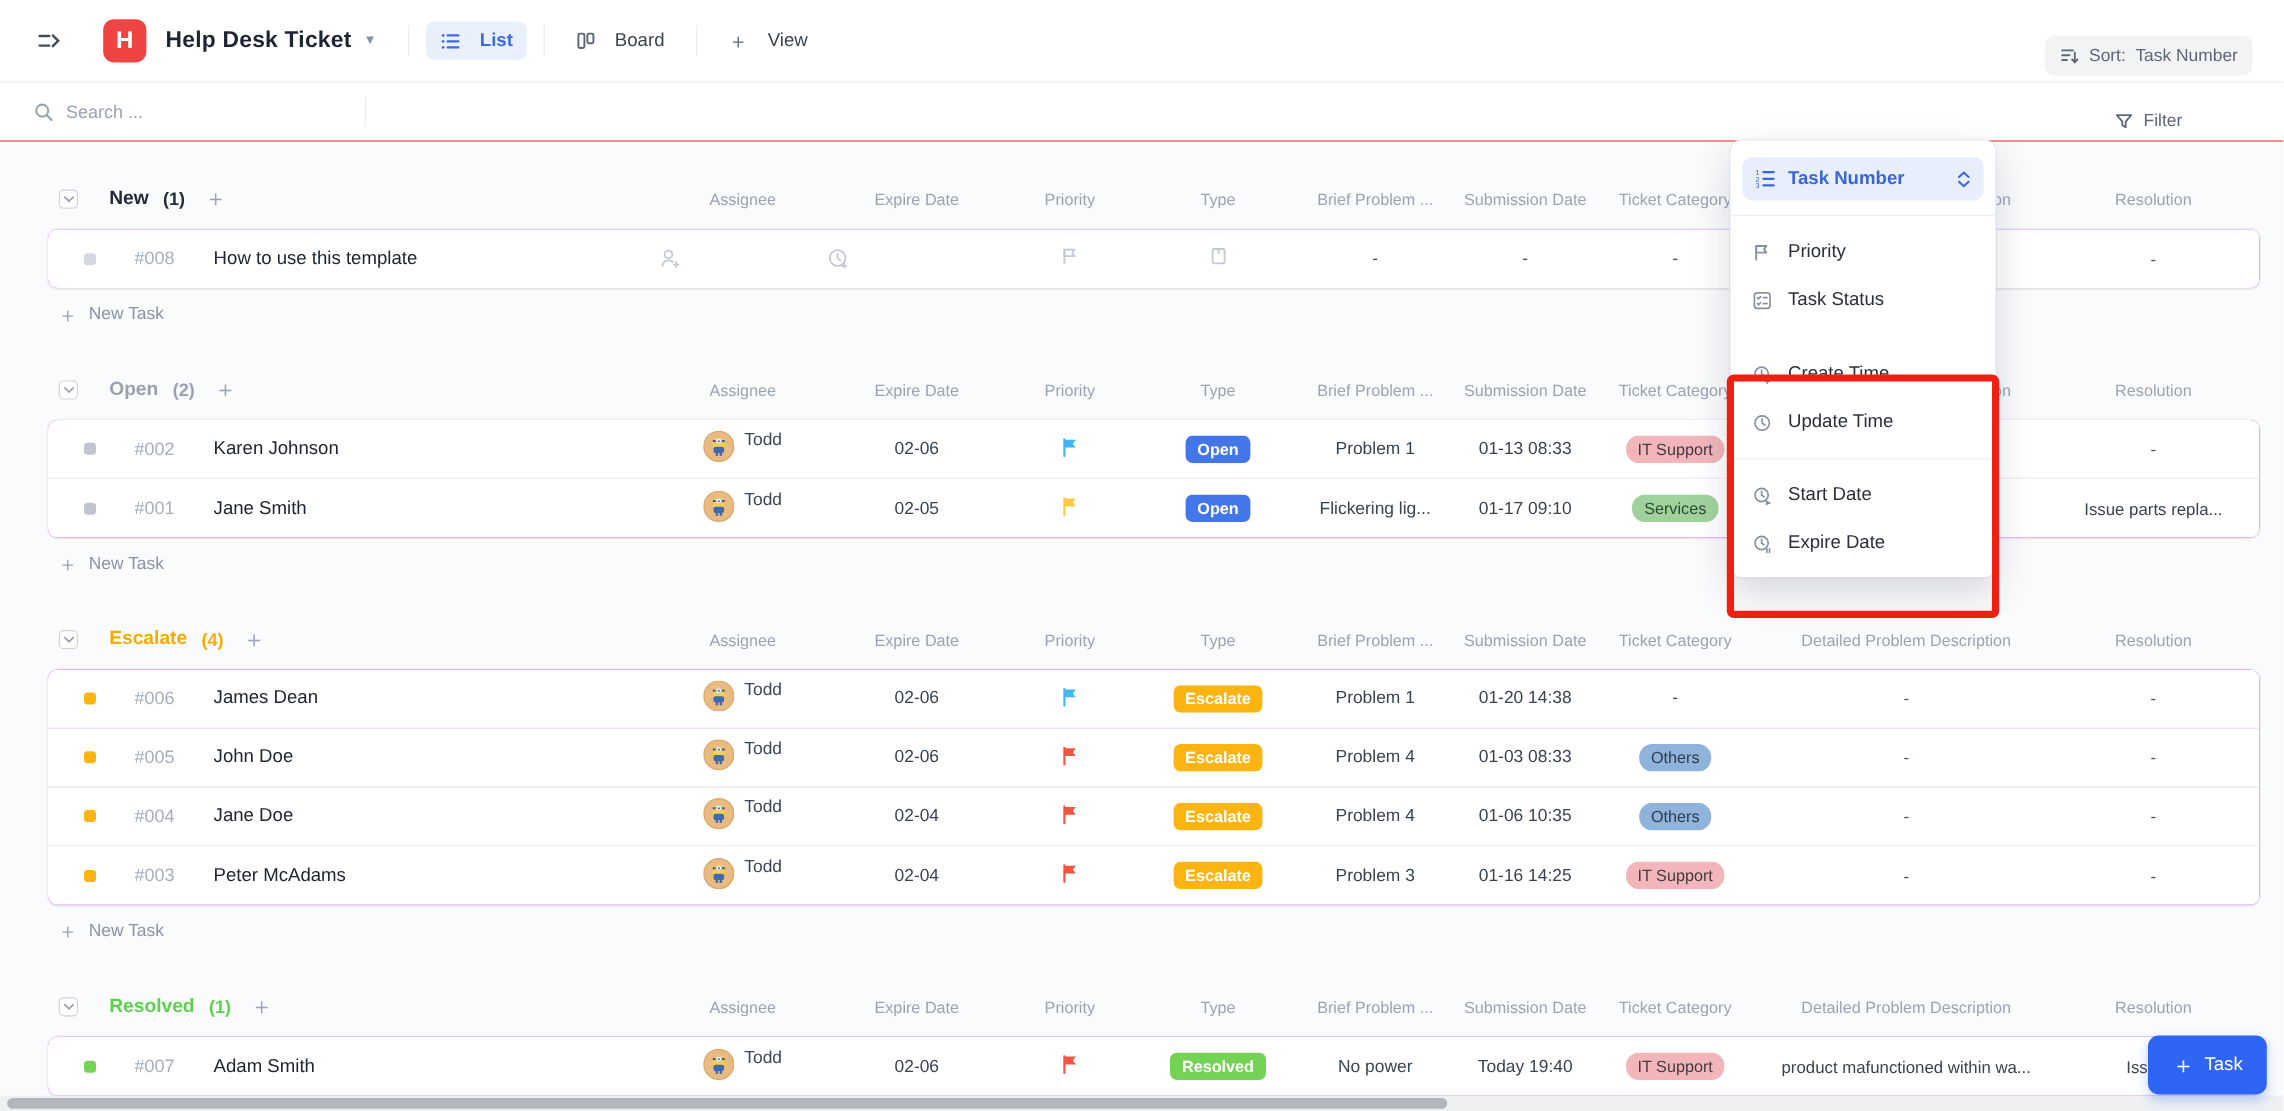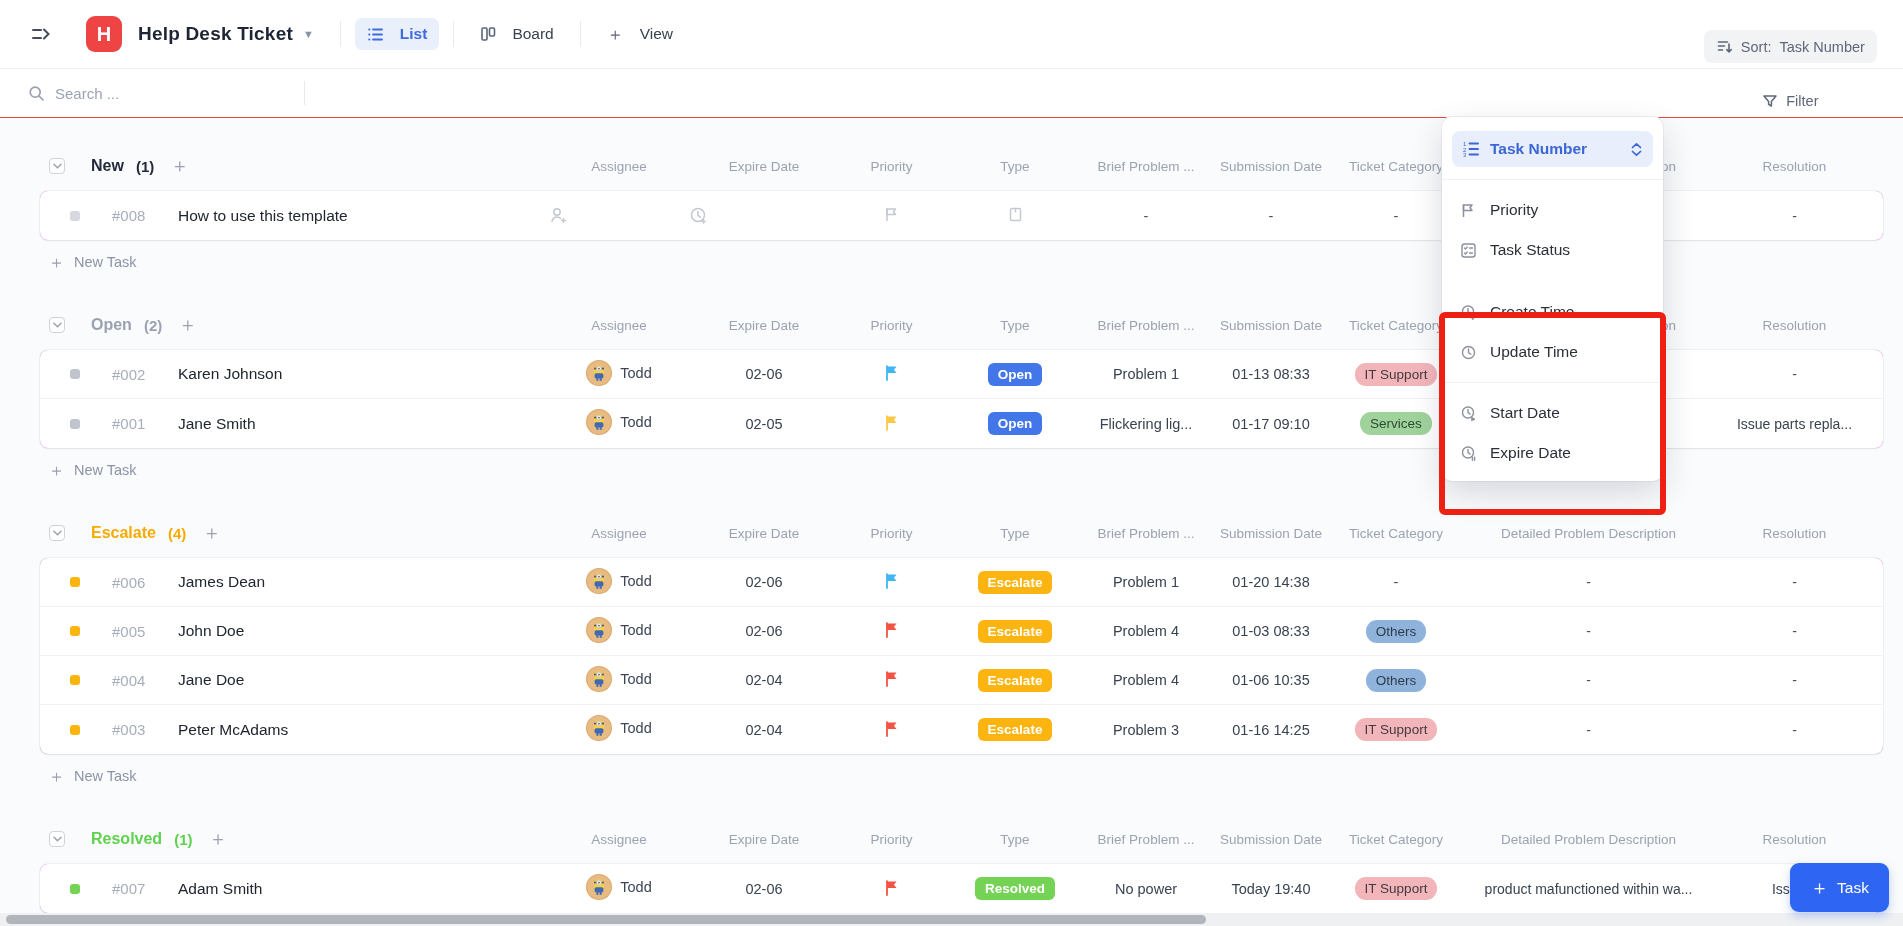--- a/index.html
+++ b/index.html
@@ -43,21 +43,21 @@
   .group-add { color:#9aa3b2; font-size:19px; font-weight:400; margin-left:4px; cursor:pointer; }
   .col-label { font-size:13.5px; color:#9ba3b2; text-align:center; white-space:nowrap; overflow:hidden; }
   .rows { background:#d946ef; border-radius:8px; box-shadow:0 1px 2px rgba(16,24,40,.06), 0 0 0 1px #eef0f3; overflow:hidden; }
   .row { height:49px; border-bottom:1px solid #f1f2f5; cursor:pointer; background:#fff; }
   .row:last-child { border-bottom:none; }
   .cell { text-align:center; font-size:14.5px; color:#39434f; white-space:nowrap; overflow:hidden; }
   .cell.main { display:flex; align-items:center; text-align:left; padding-left:16px; gap:0; }
   .dot { width:10px; height:10px; border-radius:3px; flex:none; margin-left:14px; }
   .tnum { color:#a7aebb; font-size:15px; margin-left:32px; width:52px; flex:none; }
   .tname { color:#20262f; font-size:15.5px; margin-left:14px; }
-  .assignee-wrap { display:inline-flex; align-items:center; gap:8px; }
+  .assignee-wrap { display:inline-flex; gap:8px; }
   .assignee-name { font-size:14.5px; color:#3c4656; }
   .badge { display:inline-block; border-radius:6px; padding:4px 10px; font-size:13.5px; font-weight:700; color:#fff; }
   .ticket-pill { display:inline-block; border-radius:11px; padding:4px 10px; font-size:13.5px; }
   .dash { color:#4a5160; }
   .empty-ic { opacity:.85; }
   .new-task { height:44px; display:flex; align-items:center; gap:9px; color:#8b94a6; font-size:14.5px;
               padding-left:8px; cursor:pointer; }
   .new-task .np { font-size:17px; color:#9aa3b2; }
 
   

